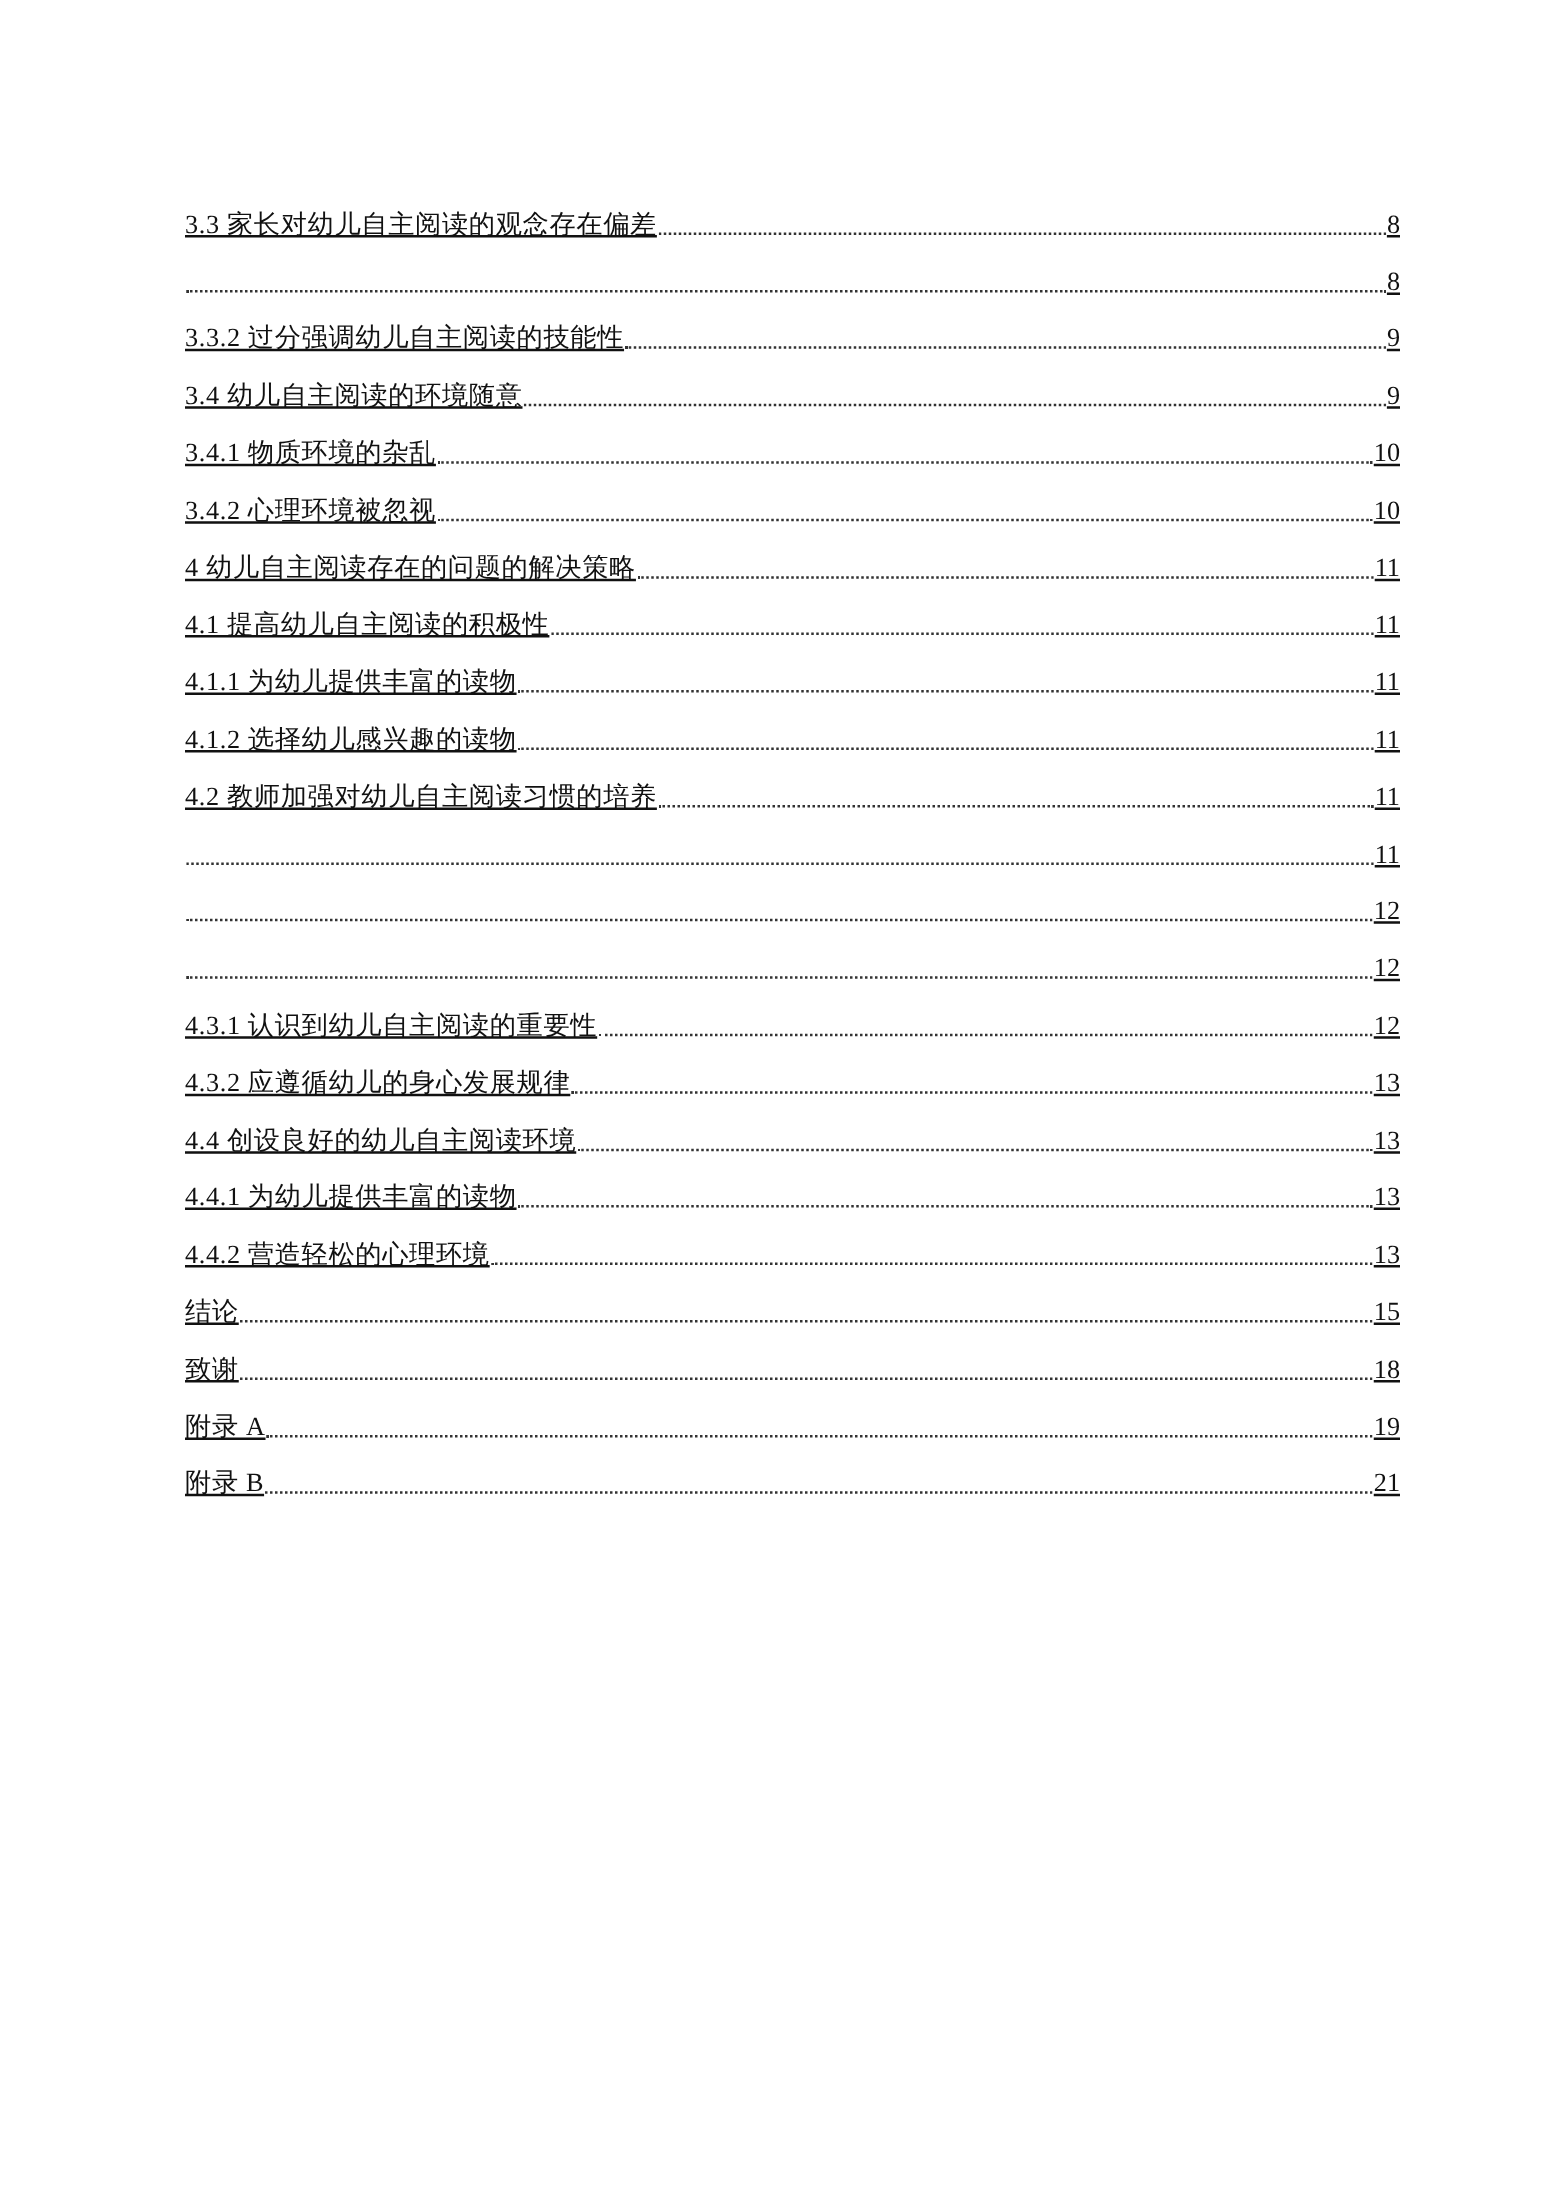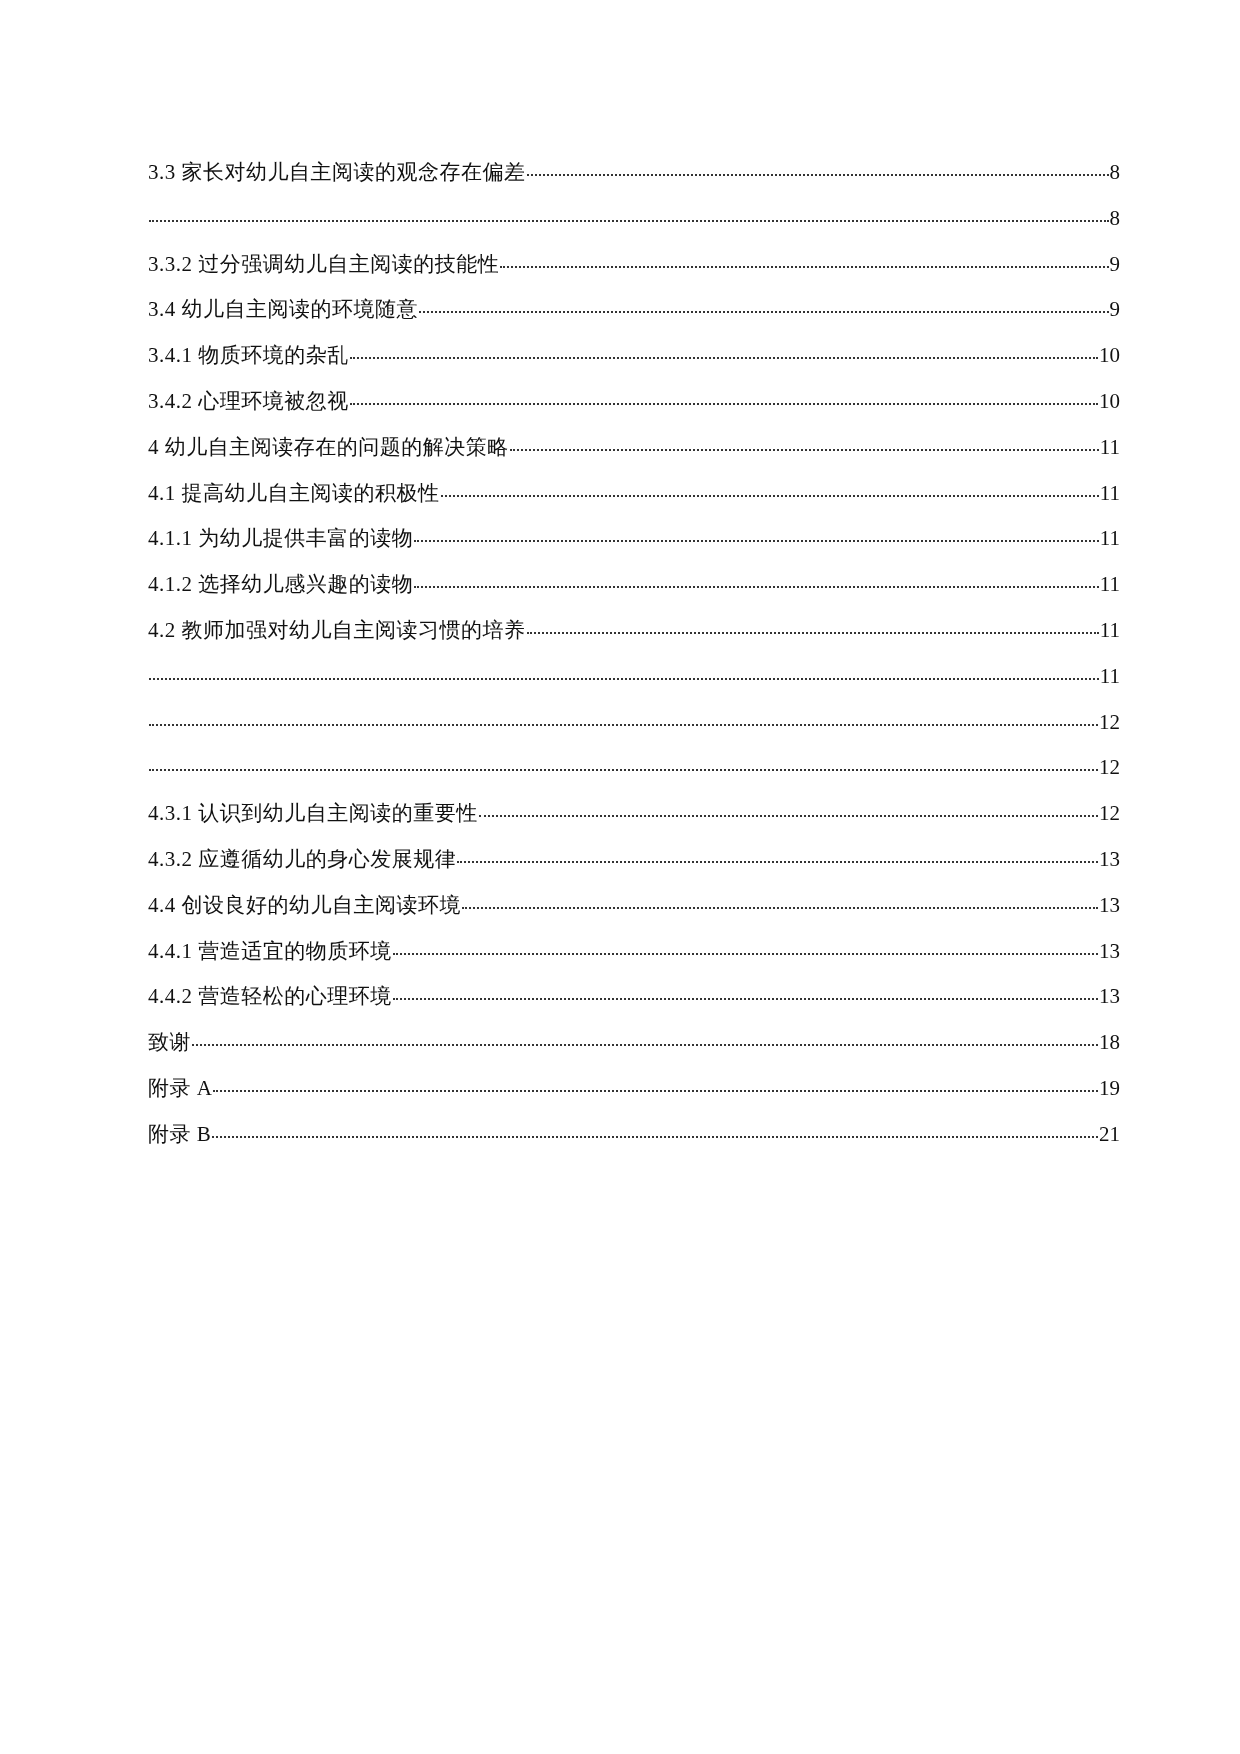--- a/index.html
+++ b/index.html
@@ -16,25 +16,26 @@
     color: #111111;
   }
   .toc {
     position: absolute;
     left: 148px;
     top: 156px;
     width: 972px;
   }
   .toc-row {
     display: flex;
-    align-items: flex-start;
+    align-items: center;
     height: 45.8px;
     font-size: 21px;
     line-height: 32px;
     white-space: nowrap;
+    text-decoration: underline;
   }
   .toc-title {
     flex: 0 0 auto;
     letter-spacing: 0.5px;
   }
   .toc-leader {
     flex: 1 1 auto;
     overflow: hidden;
     height: 22px;
     margin: 0 1px;
@@ -132,28 +133,33 @@
     <span class="toc-title">4.3.2 应遵循幼儿的身心发展规律</span>
     <span class="toc-leader"></span>
     <span class="toc-page">13</span>
   </div>
   <div class="toc-row">
     <span class="toc-title">4.4 创设良好的幼儿自主阅读环境</span>
     <span class="toc-leader"></span>
     <span class="toc-page">13</span>
   </div>
   <div class="toc-row">
-    <span class="toc-title">4.4.1 营造适宜的物质环境</span>
+    <span class="toc-title">4.4.1 为幼儿提供丰富的读物</span>
     <span class="toc-leader"></span>
     <span class="toc-page">13</span>
   </div>
   <div class="toc-row">
     <span class="toc-title">4.4.2 营造轻松的心理环境</span>
     <span class="toc-leader"></span>
     <span class="toc-page">13</span>
+  </div>
+  <div class="toc-row">
+    <span class="toc-title">结论</span>
+    <span class="toc-leader"></span>
+    <span class="toc-page">15</span>
   </div>
   <div class="toc-row">
     <span class="toc-title">致谢</span>
     <span class="toc-leader"></span>
     <span class="toc-page">18</span>
   </div>
   <div class="toc-row">
     <span class="toc-title">附录 A</span>
     <span class="toc-leader"></span>
     <span class="toc-page">19</span>

